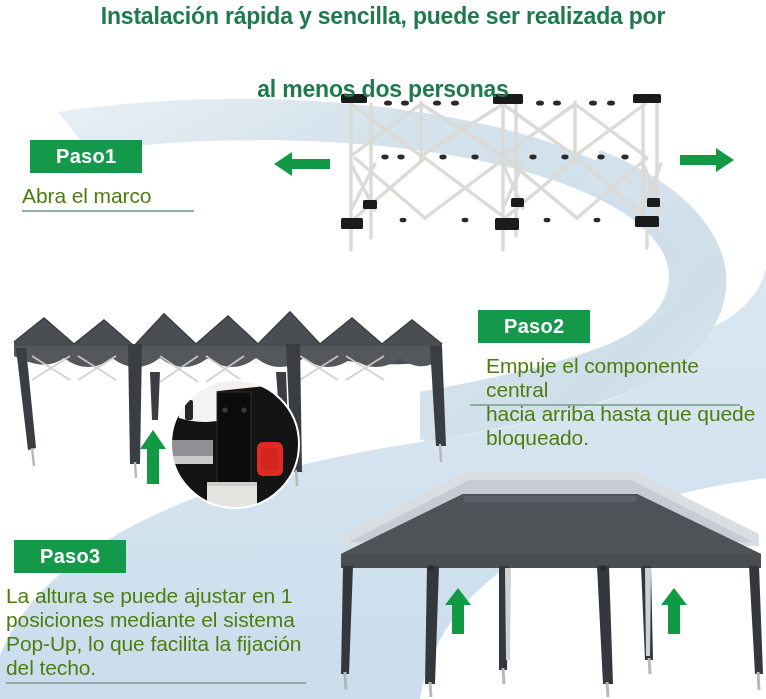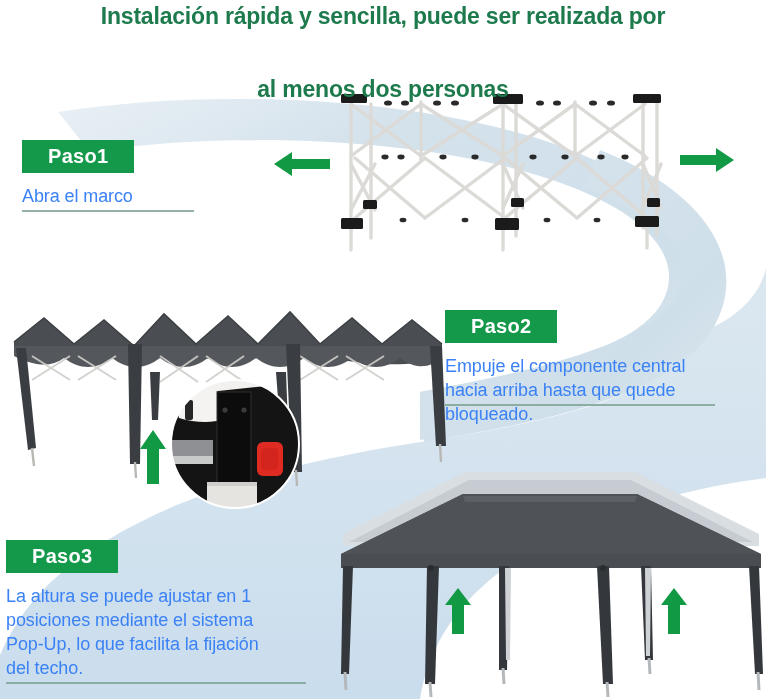--- a/index.html
+++ b/index.html
@@ -32,39 +32,40 @@
   .step{position:absolute;z-index:6;}
   .badge{
     display:inline-block;
     background:#14994a;
     color:#ffffff;
     font-size:20px;
     font-weight:bold;
     letter-spacing:0.3px;
     padding:4px 26px 5px 26px;
     line-height:24px;
+    margin-left:8px;
   }
   .step-text{
     margin-top:11px;
-    color:#3b82f6;
-    font-size:18px;
+    color:#4d7c0f;
+    font-size:21px;
     line-height:24px;
     letter-spacing:-0.1px;
     white-space:pre-line;
   }
   .rule{
     height:2px;background:#7fa596;opacity:.85;
     margin-top:2px;
   }
 
   #step1{left:22px;top:140px;width:300px;}
   #step1 .rule{width:172px;}
-  #step2{left:445px;top:310px;width:292px;}
+  #step2{left:470px;top:310px;width:292px;}
   #step2 .rule{width:270px;position:absolute;left:0;top:92px;}
-  #step2 .step-text{position:relative;}
+  #step2 .step-text{position:relative;margin-left:16px;}
   #step3{left:6px;top:540px;width:320px;}
   #step3 .rule{width:300px;}
 
   
   .arrow{position:absolute;z-index:7;}
   #arrow-left{left:272px;top:148px;}
   #arrow-right{left:678px;top:144px;}
   #arrow-up-step2{left:138px;top:428px;}
   #arrow-up-a{left:443px;top:586px;}
   #arrow-up-b{left:659px;top:586px;}

